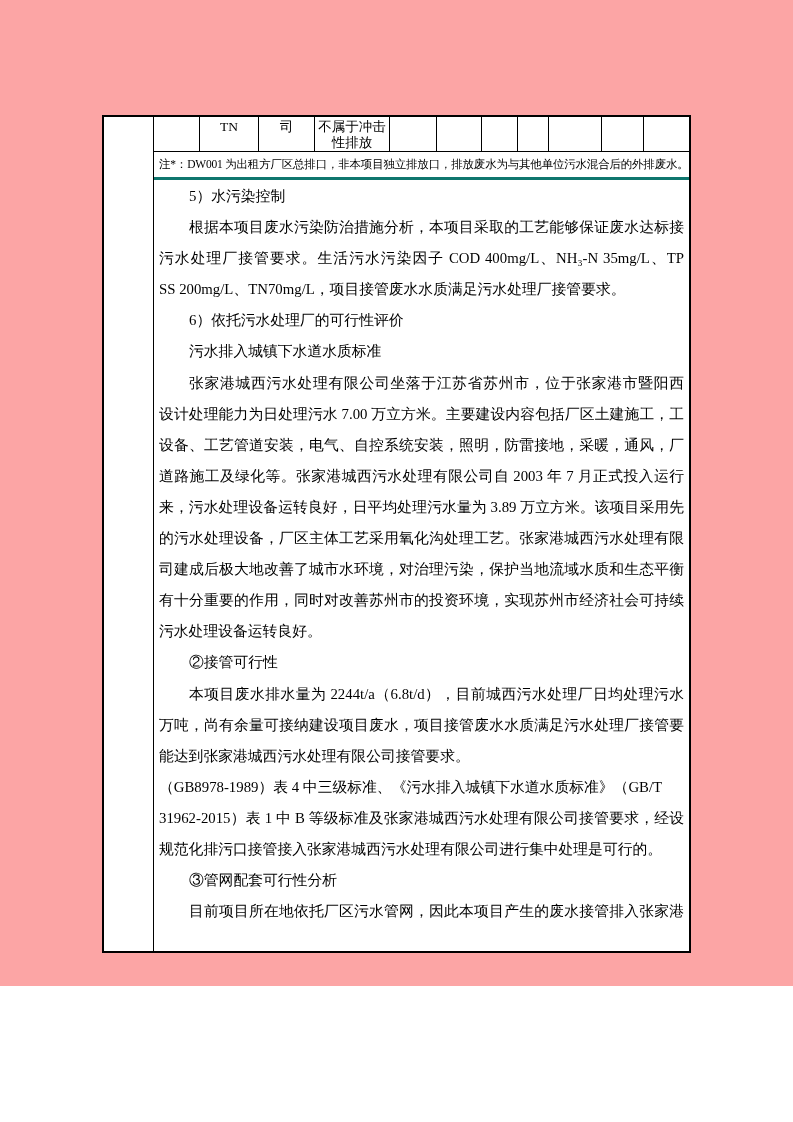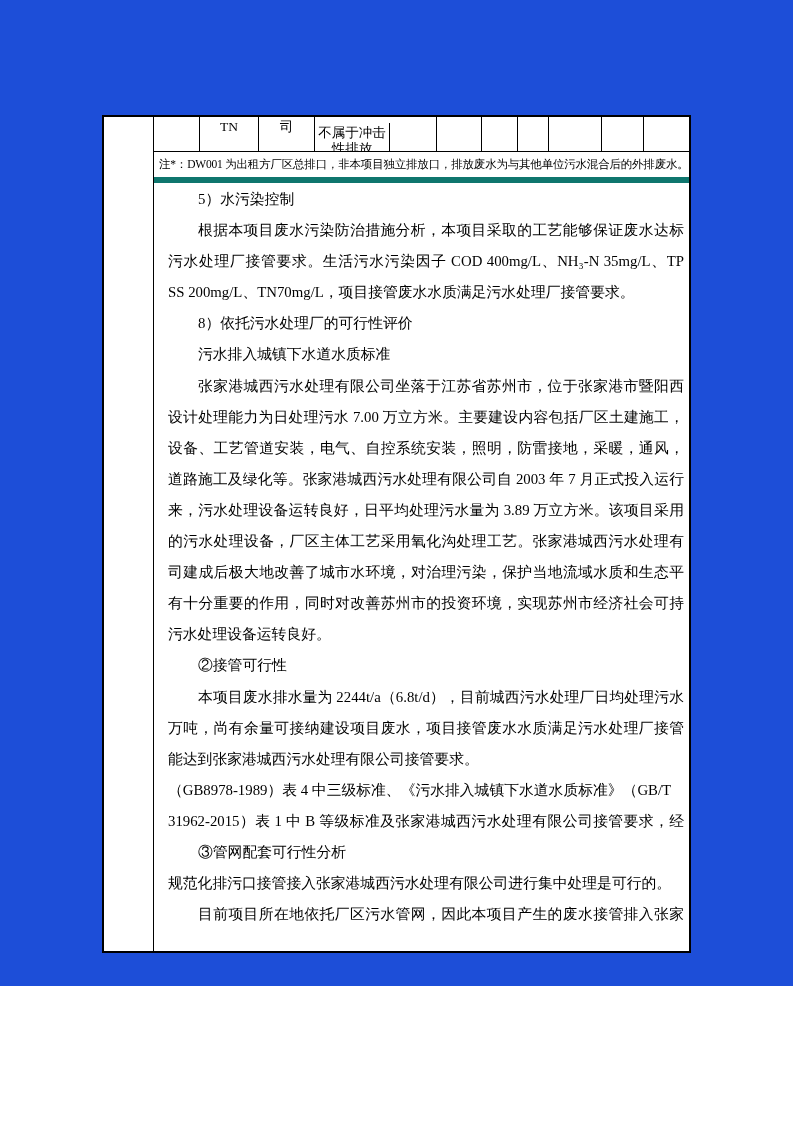--- a/index.html
+++ b/index.html
@@ -1,19 +1,19 @@
 <!DOCTYPE html>
 <html><head>
 <meta charset="utf-8">
 <style>
   html,body{margin:0;padding:0;background:#ffffff;}
   .page{
     position:relative;
     width:793px;height:986px;
-    background:#1d4ed8;
+    background:#fca5a5;
     font-family:"Liberation Serif","DejaVu Serif",serif;
     color:#000;
     overflow:hidden;
   }
   
   .form-table{
     position:absolute;
     left:102px;top:115px;
     width:589px;height:838px;
     border:2px solid #000;
@@ -45,46 +45,45 @@
     flex:none;
     font-size:13.5px;
     line-height:16px;
     text-align:center;
     padding-top:2px;
     overflow:hidden;
     white-space:normal;
   }
   .pollutant-row .cell:last-child{border-right:none;flex:1;}
   .c0{width:46px;} .c1{width:59px;font-size:14.5px;} .c2{width:56px;font-size:14.5px;}
-  .c3{width:75px;margin-top:6px;} .c4{width:47px;} .c5{width:45px;} .c6{width:36px;}
+  .c3{width:75px;} .c4{width:47px;} .c5{width:45px;} .c6{width:36px;}
   .c7{width:31px;} .c8{width:53px;} .c9{width:42px;}
   
   .note-row{
     height:25px;
     flex:none;
-    border-bottom:6px solid #0f766e;
+    border-bottom:3px solid #0f766e;
     font-size:11.5px;
     letter-spacing:-0.2px;
     line-height:24px;
     padding:0 2px 0 5px;
     white-space:nowrap;
     overflow:hidden;
   }
   
   .text-block{
     flex:1;
     padding:1px 5px 0 5px;
     font-size:14.8px;
     overflow:hidden;
   }
   .ln{
     height:31.1px;
     line-height:31.1px;
     overflow:hidden;
-    margin-left:9px;
   }
   .ind{padding-left:30px;}
   .j{text-align:justify;text-align-last:justify;}
   
   .page-number{
     position:absolute;
     left:600px;top:1102px;
     width:110px;
     text-align:center;
     font-size:15px;
@@ -118,39 +117,39 @@
         <div class="cell"></div>
       </div>
 
       <div class="note-row">注*：DW001 为出租方厂区总排口，非本项目独立排放口，排放废水为与其他单位污水混合后的外排废水。</div>
 
       <div class="text-block">
         <div class="ln ind">5）水污染控制</div>
         <div class="ln ind j">根据本项目废水污染防治措施分析，本项目采取的工艺能够保证废水达标接管</div>
         <div class="ln j">污水处理厂接管要求。生活污水污染因子 COD 400mg/L、NH₃-N 35mg/L、TP 4mg/L、</div>
         <div class="ln">SS 200mg/L、TN70mg/L，项目接管废水水质满足污水处理厂接管要求。</div>
-        <div class="ln ind">8）依托污水处理厂的可行性评价</div>
+        <div class="ln ind">6）依托污水处理厂的可行性评价</div>
         <div class="ln ind">污水排入城镇下水道水质标准</div>
         <div class="ln ind j">张家港城西污水处理有限公司坐落于江苏省苏州市，位于张家港市暨阳西路，</div>
         <div class="ln j">设计处理能力为日处理污水 7.00 万立方米。主要建设内容包括厂区土建施工，工艺</div>
         <div class="ln j">设备、工艺管道安装，电气、自控系统安装，照明，防雷接地，采暖，通风，厂区</div>
         <div class="ln j">道路施工及绿化等。张家港城西污水处理有限公司自 2003 年 7 月正式投入运行以</div>
         <div class="ln j">来，污水处理设备运转良好，日平均处理污水量为 3.89 万立方米。该项目采用先进</div>
         <div class="ln j">的污水处理设备，厂区主体工艺采用氧化沟处理工艺。张家港城西污水处理有限公</div>
         <div class="ln j">司建成后极大地改善了城市水环境，对治理污染，保护当地流域水质和生态平衡具</div>
         <div class="ln j">有十分重要的作用，同时对改善苏州市的投资环境，实现苏州市经济社会可持续发</div>
         <div class="ln">污水处理设备运转良好。</div>
         <div class="ln ind">②接管可行性</div>
         <div class="ln ind j">本项目废水排水量为 2244t/a（6.8t/d），目前城西污水处理厂日均处理污水 0.5</div>
         <div class="ln j">万吨，尚有余量可接纳建设项目废水，项目接管废水水质满足污水处理厂接管要求，</div>
         <div class="ln">能达到张家港城西污水处理有限公司接管要求。</div>
         <div class="ln">（GB8978-1989）表 4 中三级标准、《污水排入城镇下水道水质标准》（GB/T</div>
         <div class="ln j">31962-2015）表 1 中 B 等级标准及张家港城西污水处理有限公司接管要求，经设置</div>
+        <div class="ln">规范化排污口接管接入张家港城西污水处理有限公司进行集中处理是可行的。</div>
         <div class="ln ind">③管网配套可行性分析</div>
-        <div class="ln">规范化排污口接管接入张家港城西污水处理有限公司进行集中处理是可行的。</div>
         <div class="ln ind j">目前项目所在地依托厂区污水管网，因此本项目产生的废水接管排入张家港城</div>
       </div>
 
     </div>
   </div>
 
   <div class="page-number">
     <span>—</span>
     <span>85</span>
     <span>—</span>

